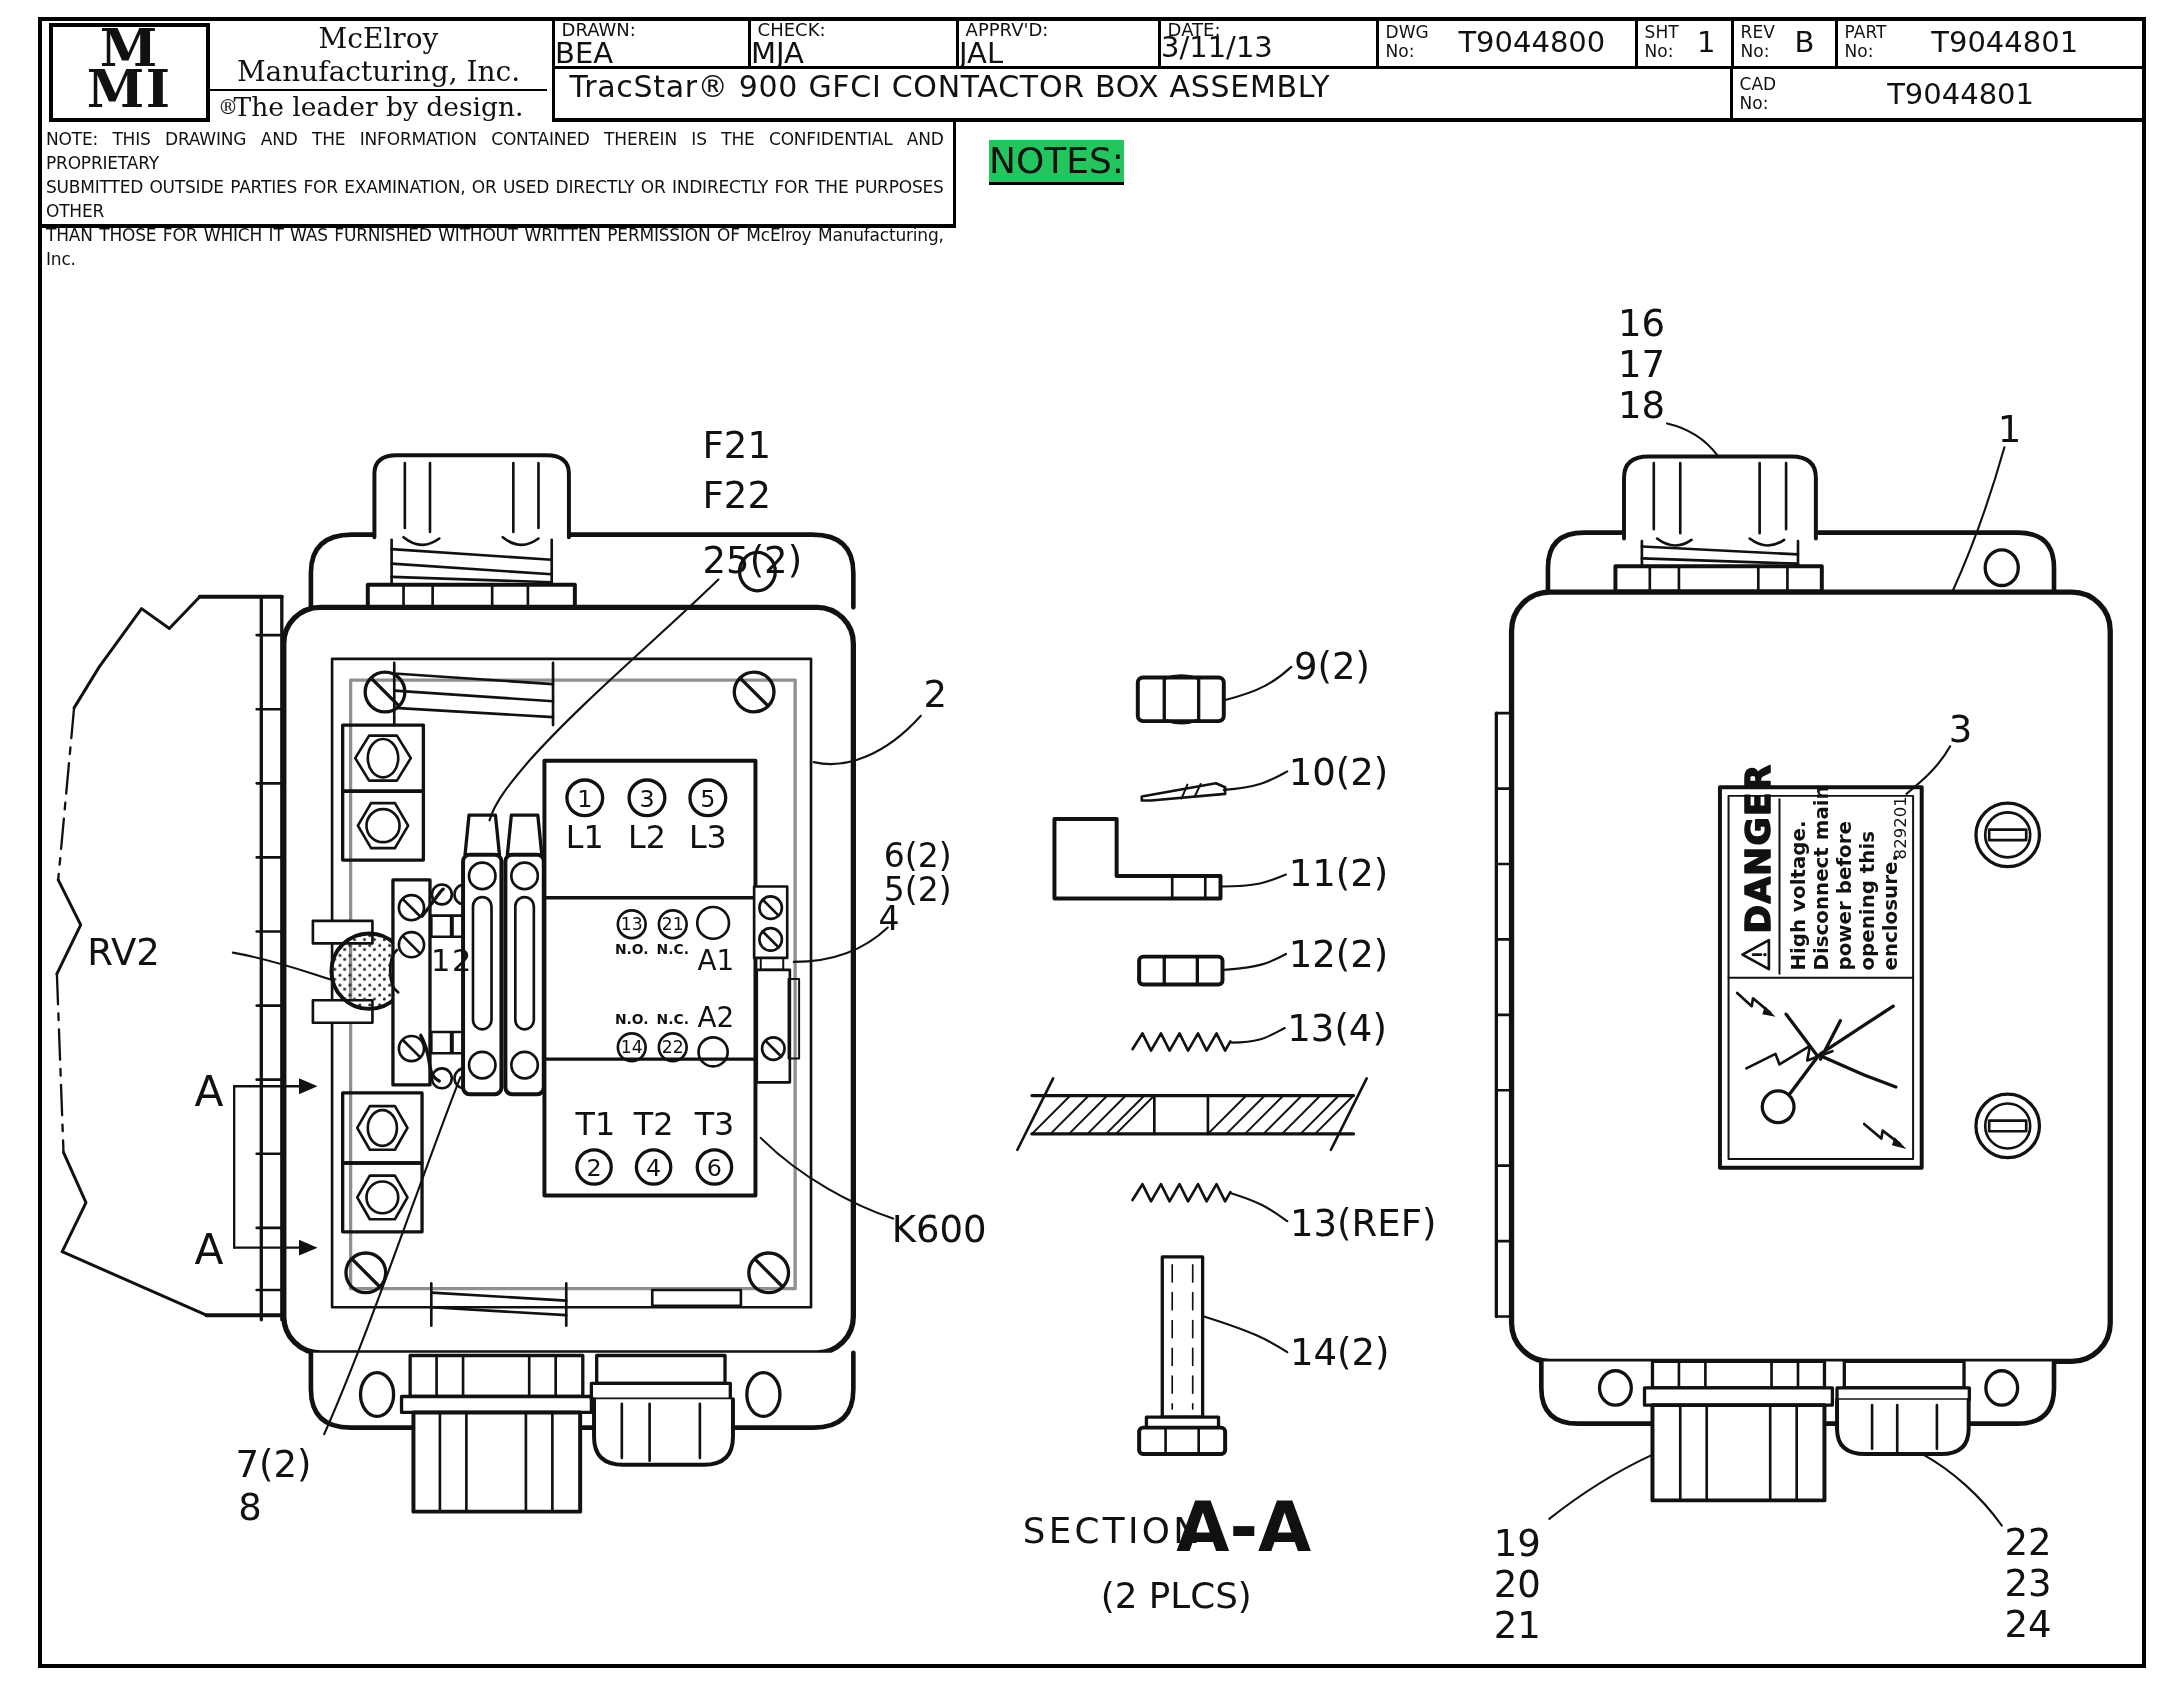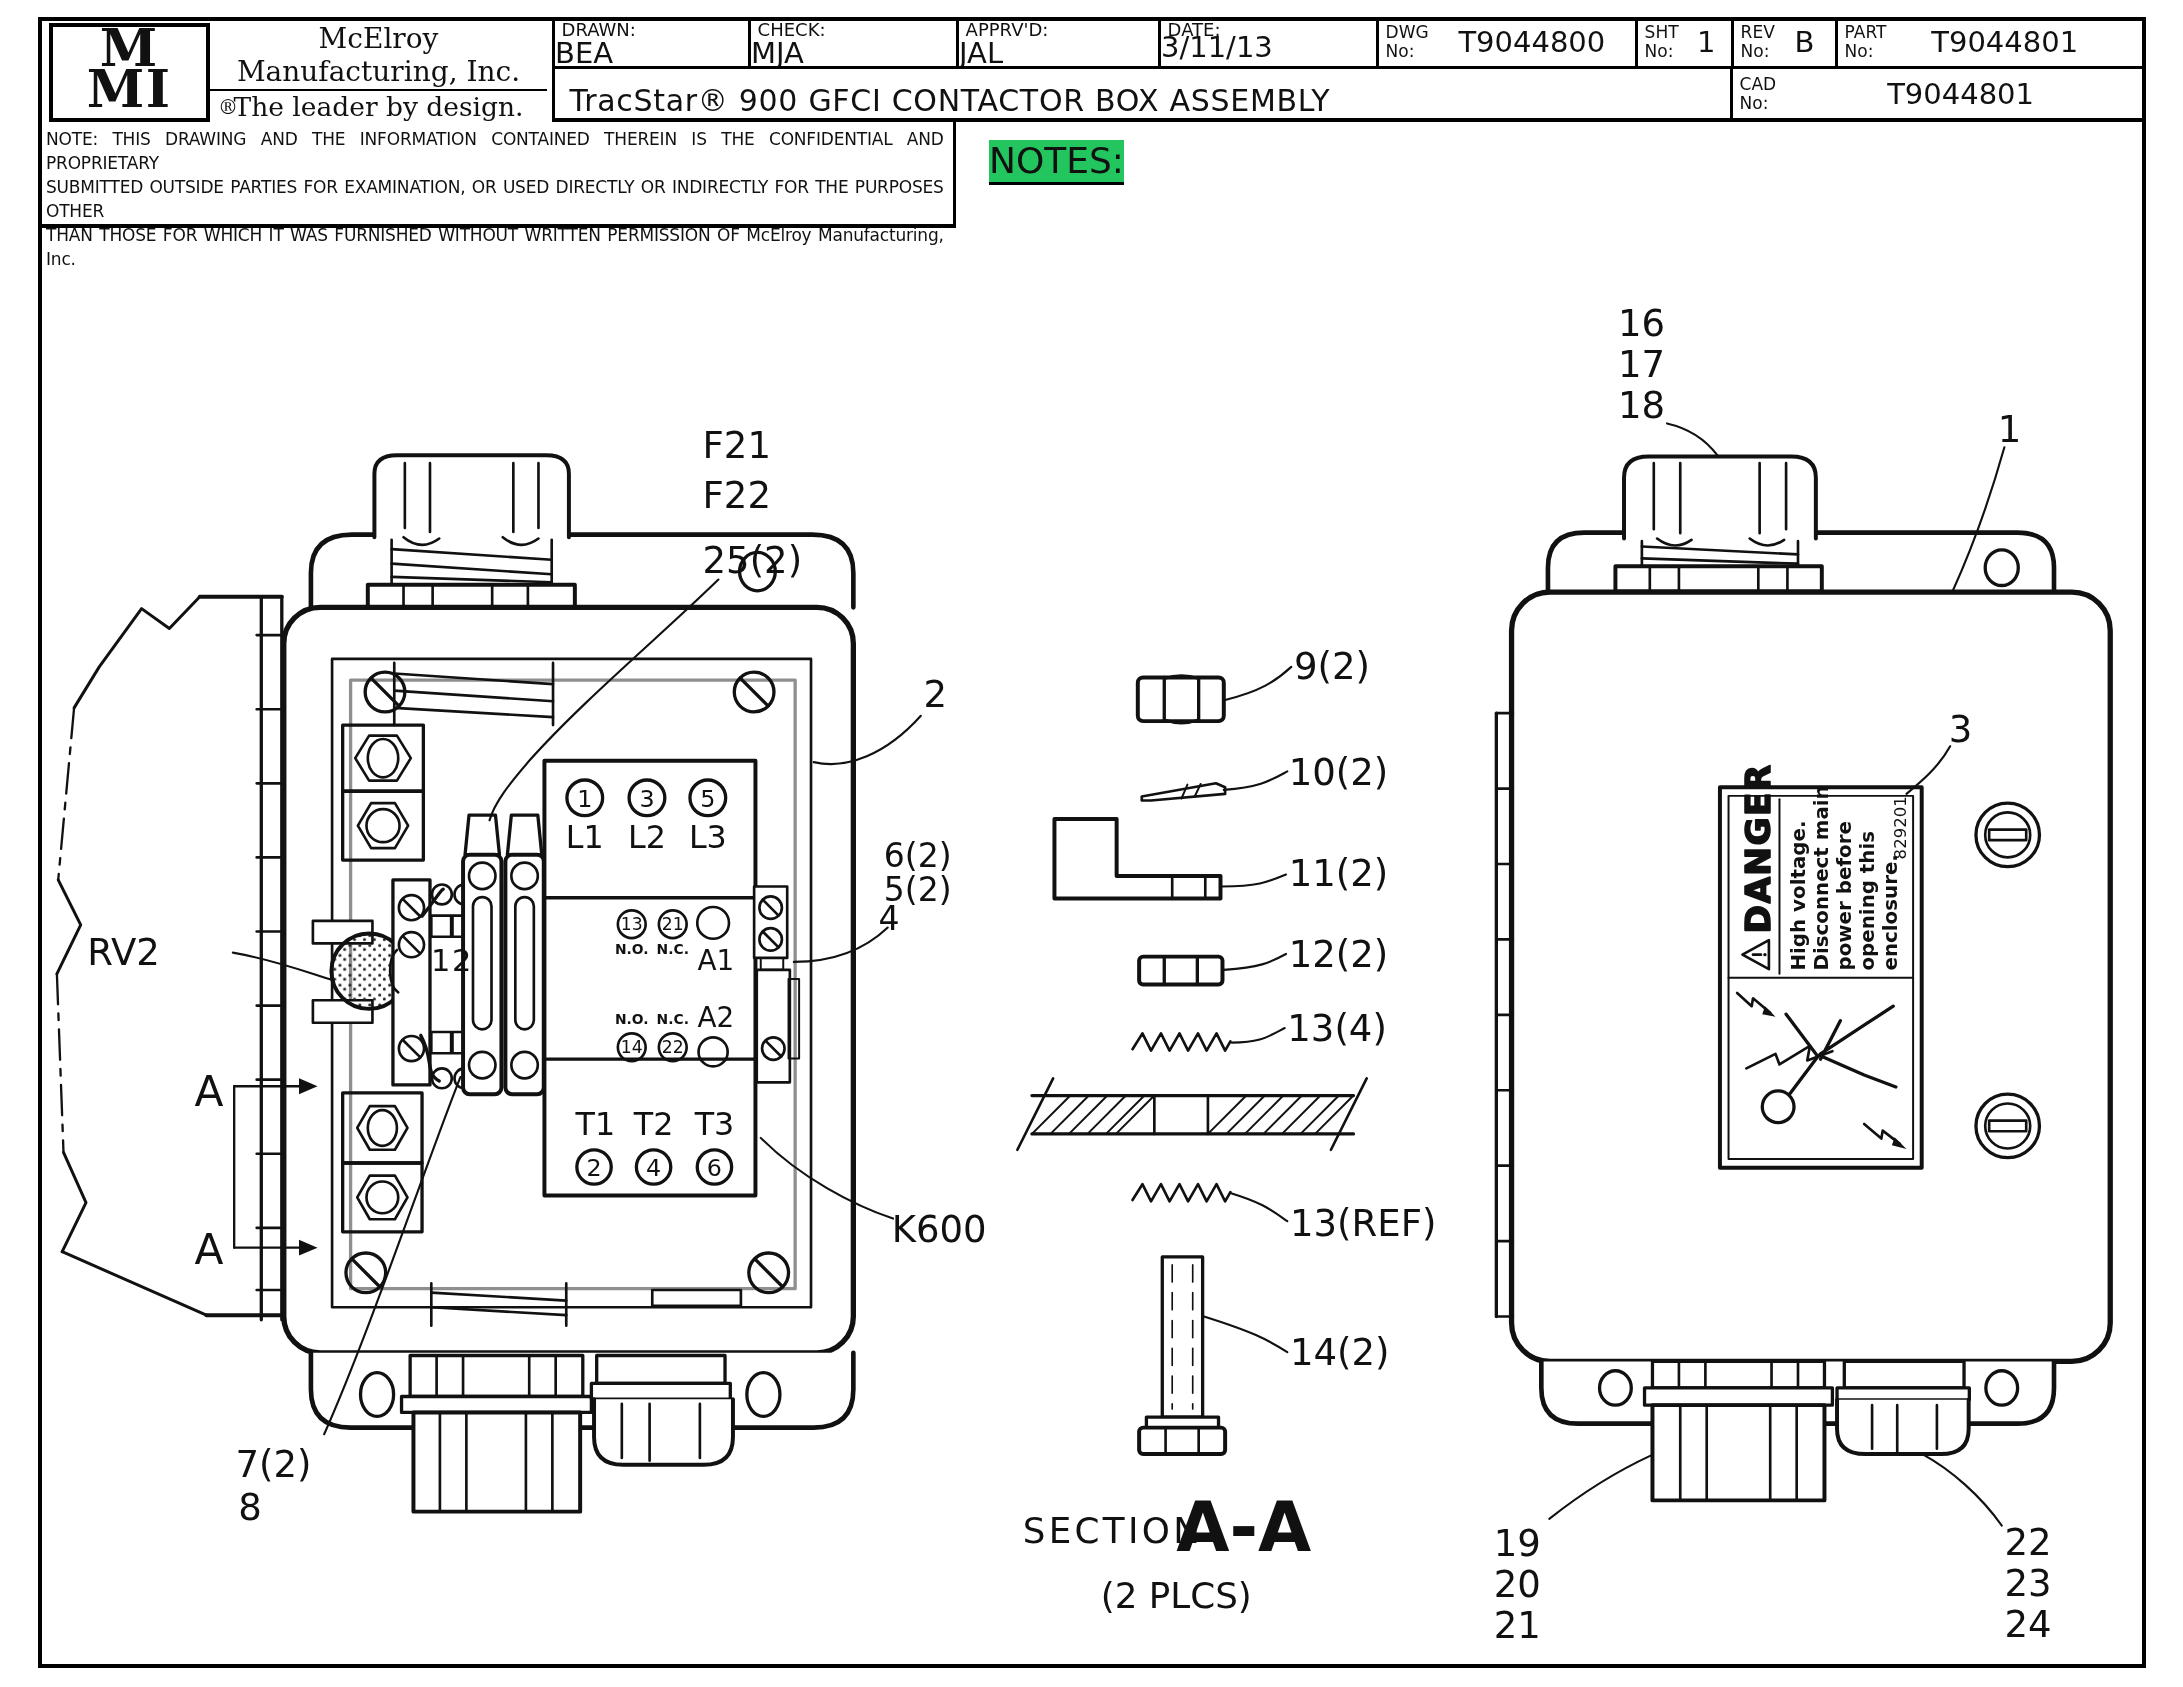--- a/index.html
+++ b/index.html
@@ -15,21 +15,21 @@
   .twoline{display:flex;align-items:center;}
   .twoline .lbl{font-size:17px;line-height:19px;padding-left:6.6px;}
   .twoline .val{flex:1;text-align:center;font-size:29px;}
   .logo-cell{left:38px;top:16.5px;width:515px;height:106px;background:#fff;}
   .logo-box{position:absolute;left:10.6px;top:6.6px;width:153px;height:91px;border:4.6px solid #000;text-align:center;font-family:"DejaVu Serif",serif;font-weight:bold;line-height:41px;font-size:52px;letter-spacing:1.3px;}
   .company{position:absolute;left:172px;top:5.3px;width:337px;text-align:center;font-family:"DejaVu Serif",serif;}
   .company .c1{font-size:28px;border-bottom:2.6px solid #000;padding-bottom:1.3px;}
   .company .c2{font-size:26.5px;border-bottom:2.6px solid #000;padding-bottom:1.3px;}
   .company .c3{font-size:22px;padding-top:2.6px;}
   .reg{position:absolute;left:180px;top:78px;font-size:20px;font-family:"DejaVu Serif",serif;}
-  .title-cell{display:flex;align-items:flex-end;font-size:30px;padding-left:14.6px;letter-spacing:0.7px;}
+  .title-cell{display:flex;align-items:flex-start;font-size:30px;padding-left:14.6px;letter-spacing:0.7px;}
   
   .note-box{left:38px;top:122px;width:918px;height:106px;border-right:3.3px solid #000;border-bottom:4.6px solid #000;background:#fff;padding:5.3px 9.3px 0 8px;}
   .note-line{font-size:17px;line-height:24px;text-align:justify;text-align-last:justify;letter-spacing:-0.2px;}
   .notes-area{left:989px;top:140px;background:#22c55e;}
   .notes-head{font-size:36px;border-bottom:3.3px solid #000;display:inline-block;padding-bottom:1.3px;}
   .notes-item{font-size:34px;margin-top:10.6px;letter-spacing:0.7px;}
   svg text{fill:#111;}
 </style>
 </head>
 <body>

